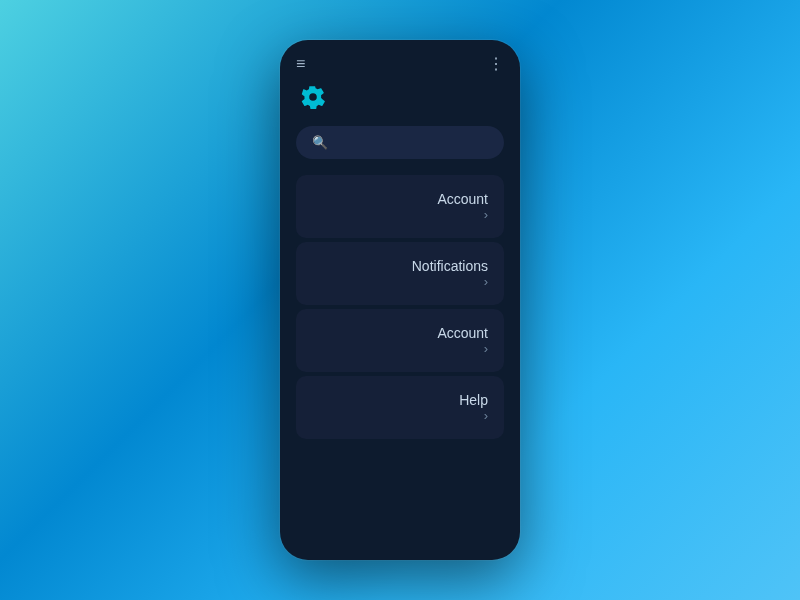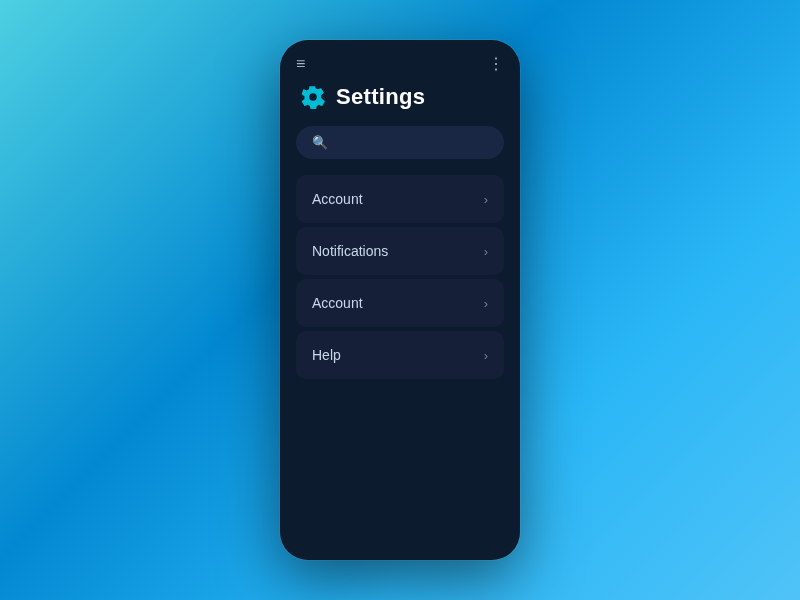--- a/index.html
+++ b/index.html
@@ -109,20 +109,21 @@
 
     .menu-item {
       background-color: #152038;
       border-radius: 10px;
       padding: 16px 16px;
       display: flex;
       align-items: flex-end;
       justify-content: space-between;
       cursor: pointer;
       transition: background-color 0.2s;
+      flex-direction: column;
     }
 
     .menu-item-label {
       color: #c8d8e8;
       font-size: 14px;
       font-weight: 500;
     }
 
     .chevron-icon {
       color: #6b8099;
@@ -136,21 +137,20 @@
 
   <div class="top-bar">
     <span class="hamburger-icon">≡</span>
     <span class="more-icon">⋮</span>
   </div>
 
   <div class="title-row">
     <svg class="gear-icon" viewBox="0 0 24 24" fill="currentColor">
       <path d="M12 15.5A3.5 3.5 0 018.5 12 3.5 3.5 0 0112 8.5a3.5 3.5 0 013.5 3.5 3.5 3.5 0 01-3.5 3.5m7.43-2.92c.04-.34.07-.68.07-1.08s-.03-.74-.07-1.08l2.33-1.82c.21-.16.27-.46.13-.7l-2.21-3.82c-.13-.24-.42-.32-.65-.24l-2.75 1.1c-.57-.44-1.18-.8-1.84-1.08L14 2.42c-.04-.27-.27-.42-.5-.42h-4.4c-.23 0-.45.15-.5.42l-.41 2.44c-.66.28-1.27.64-1.84 1.08l-2.75-1.1c-.23-.08-.52 0-.65.24L1.74 9.08c-.14.24-.08.54.13.7l2.33 1.82c-.04.34-.07.69-.07 1.08s.03.74.07 1.08L1.87 15.58c-.21.16-.27.46-.13.7l2.21 3.82c.13.24.42.32.65.24l2.75-1.1c.57.44 1.18.8 1.84 1.08l.41 2.44c.05.27.27.42.5.42h4.4c.23 0 .46-.15.5-.42l.41-2.44c.66-.28 1.27-.64 1.84-1.08l2.75 1.1c.23.08.52 0 .65-.24l2.21-3.82c.14-.24.08-.54-.13-.7l-2.33-1.82z"></path>
     </svg>
-    <span class="page-title">Settings</span>
   </div>
 
   <div class="search-container">
     <div class="search-bar">
       <span class="search-icon-small">🔍</span>
       <input class="search-input" type="text" placeholder="" style="">
     </div>
   </div>
 
   <div class="menu-list" id="menu-list">

